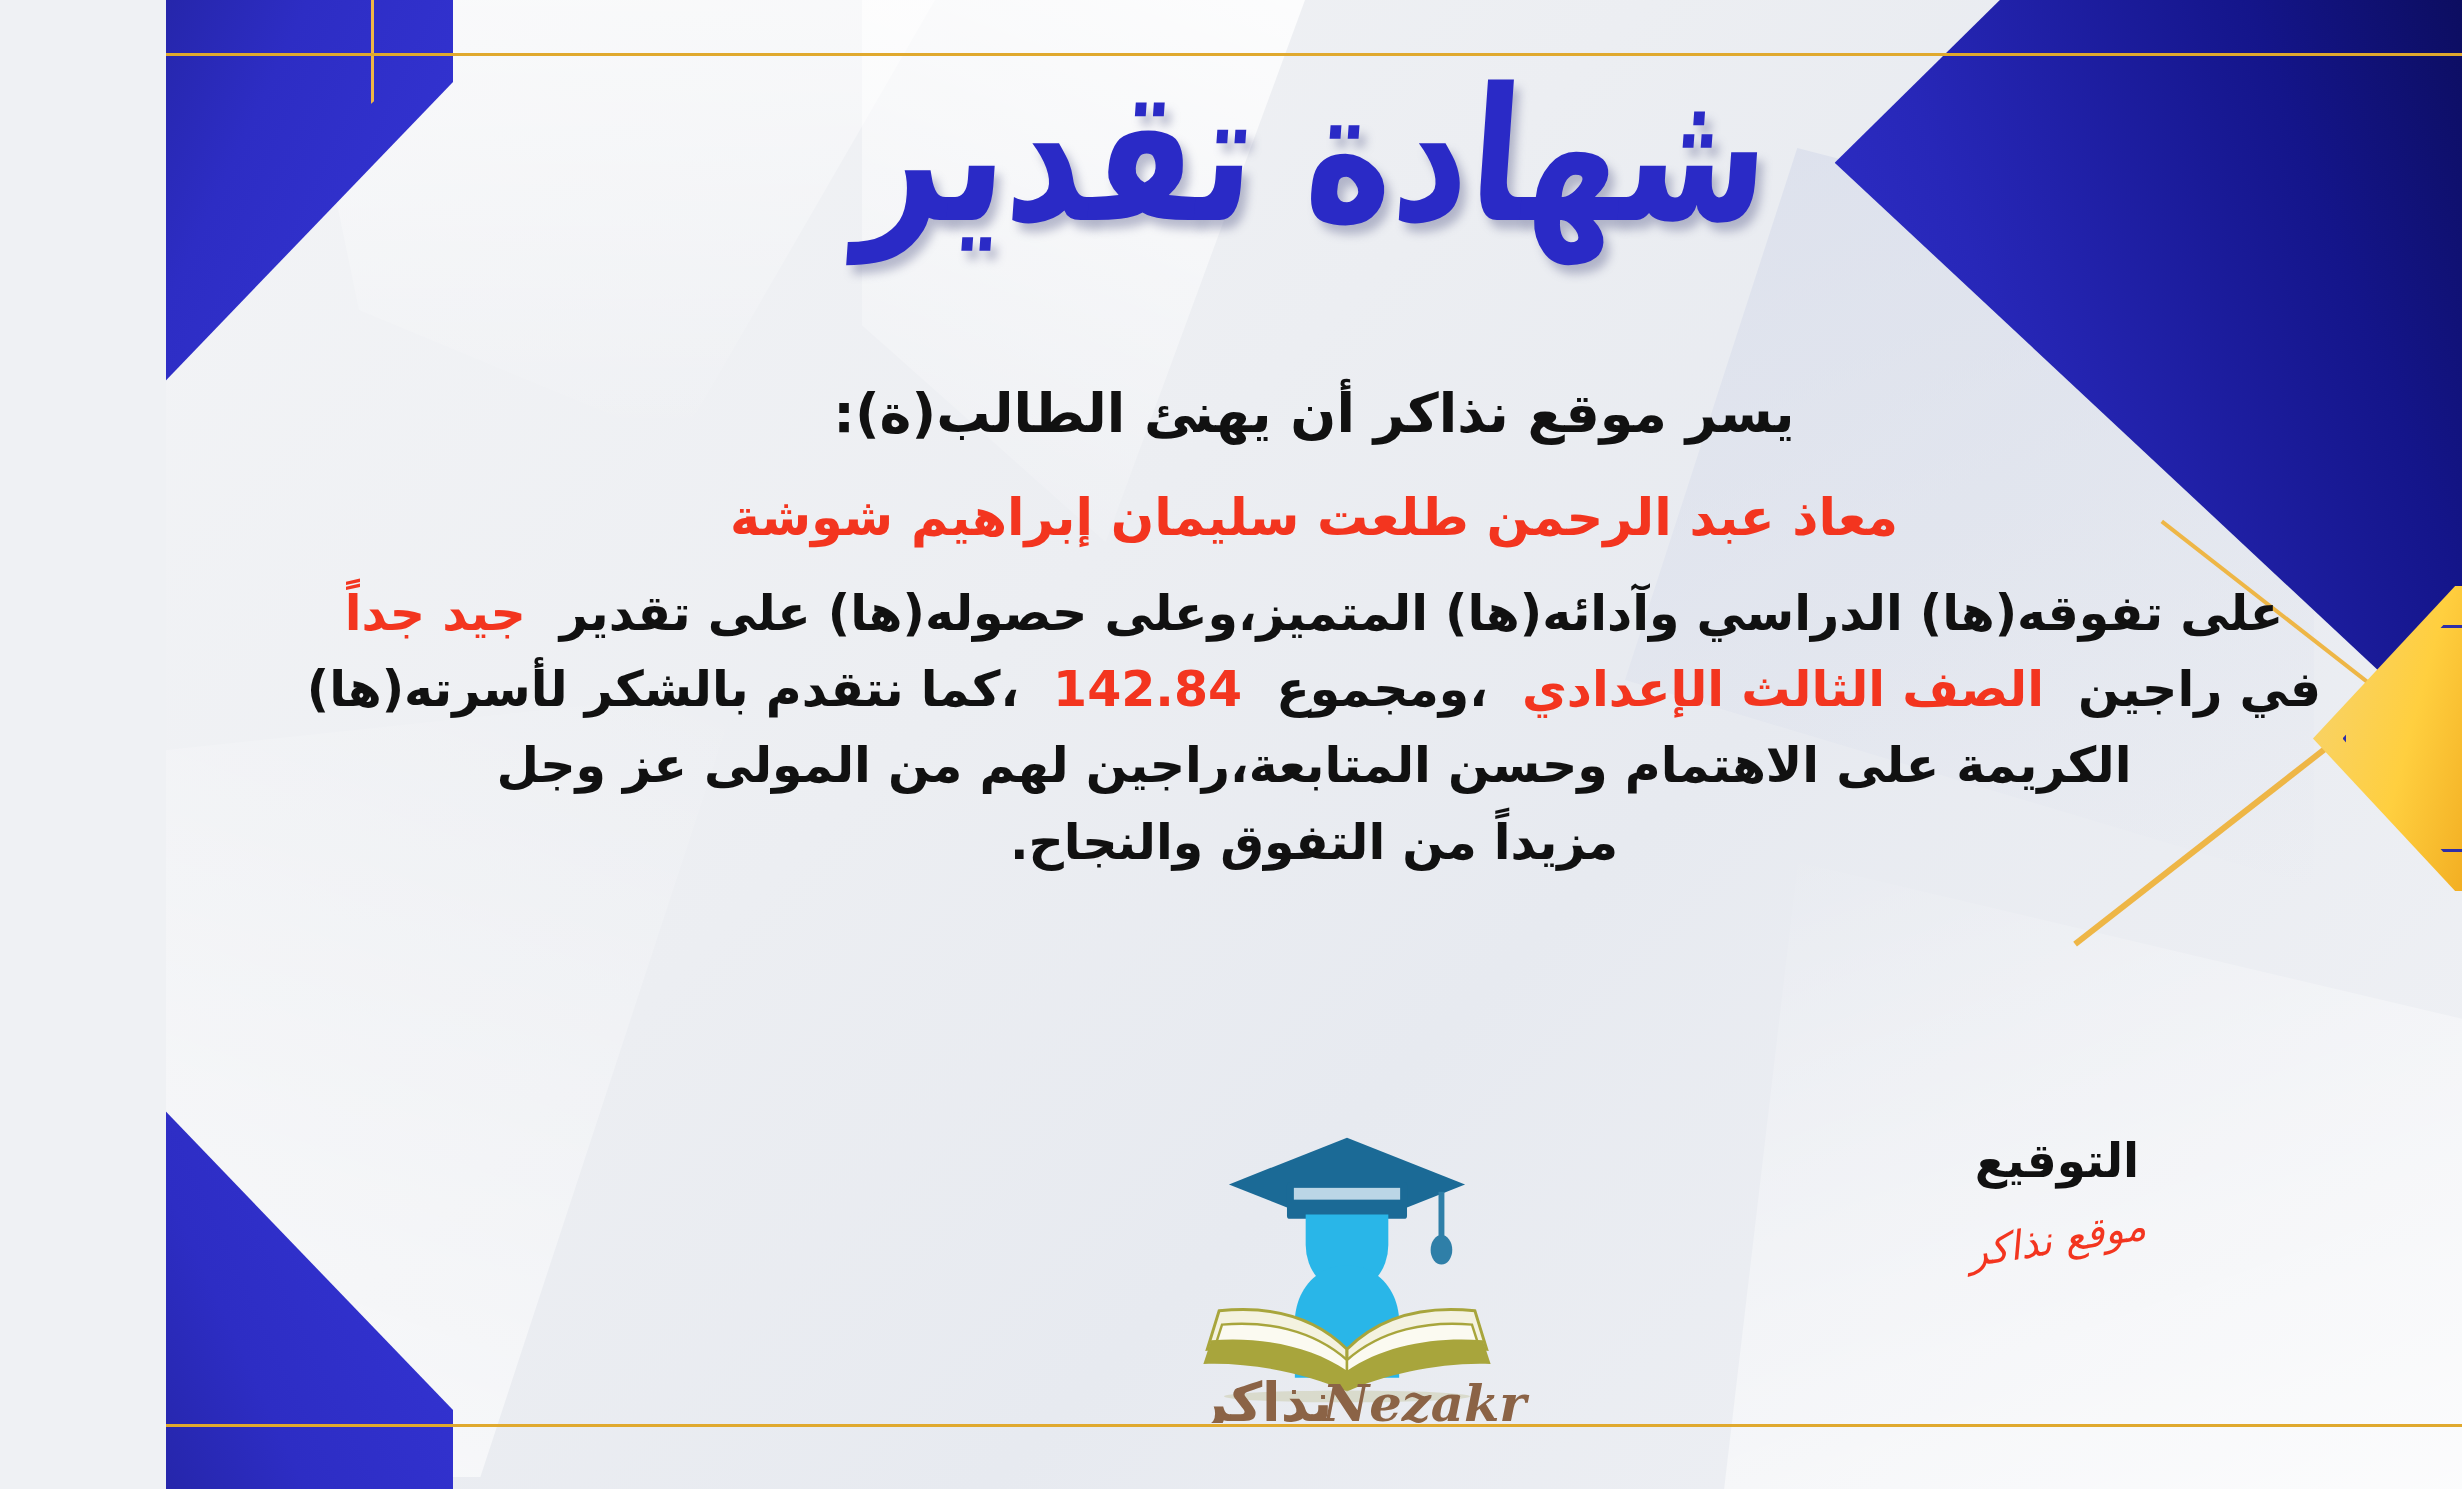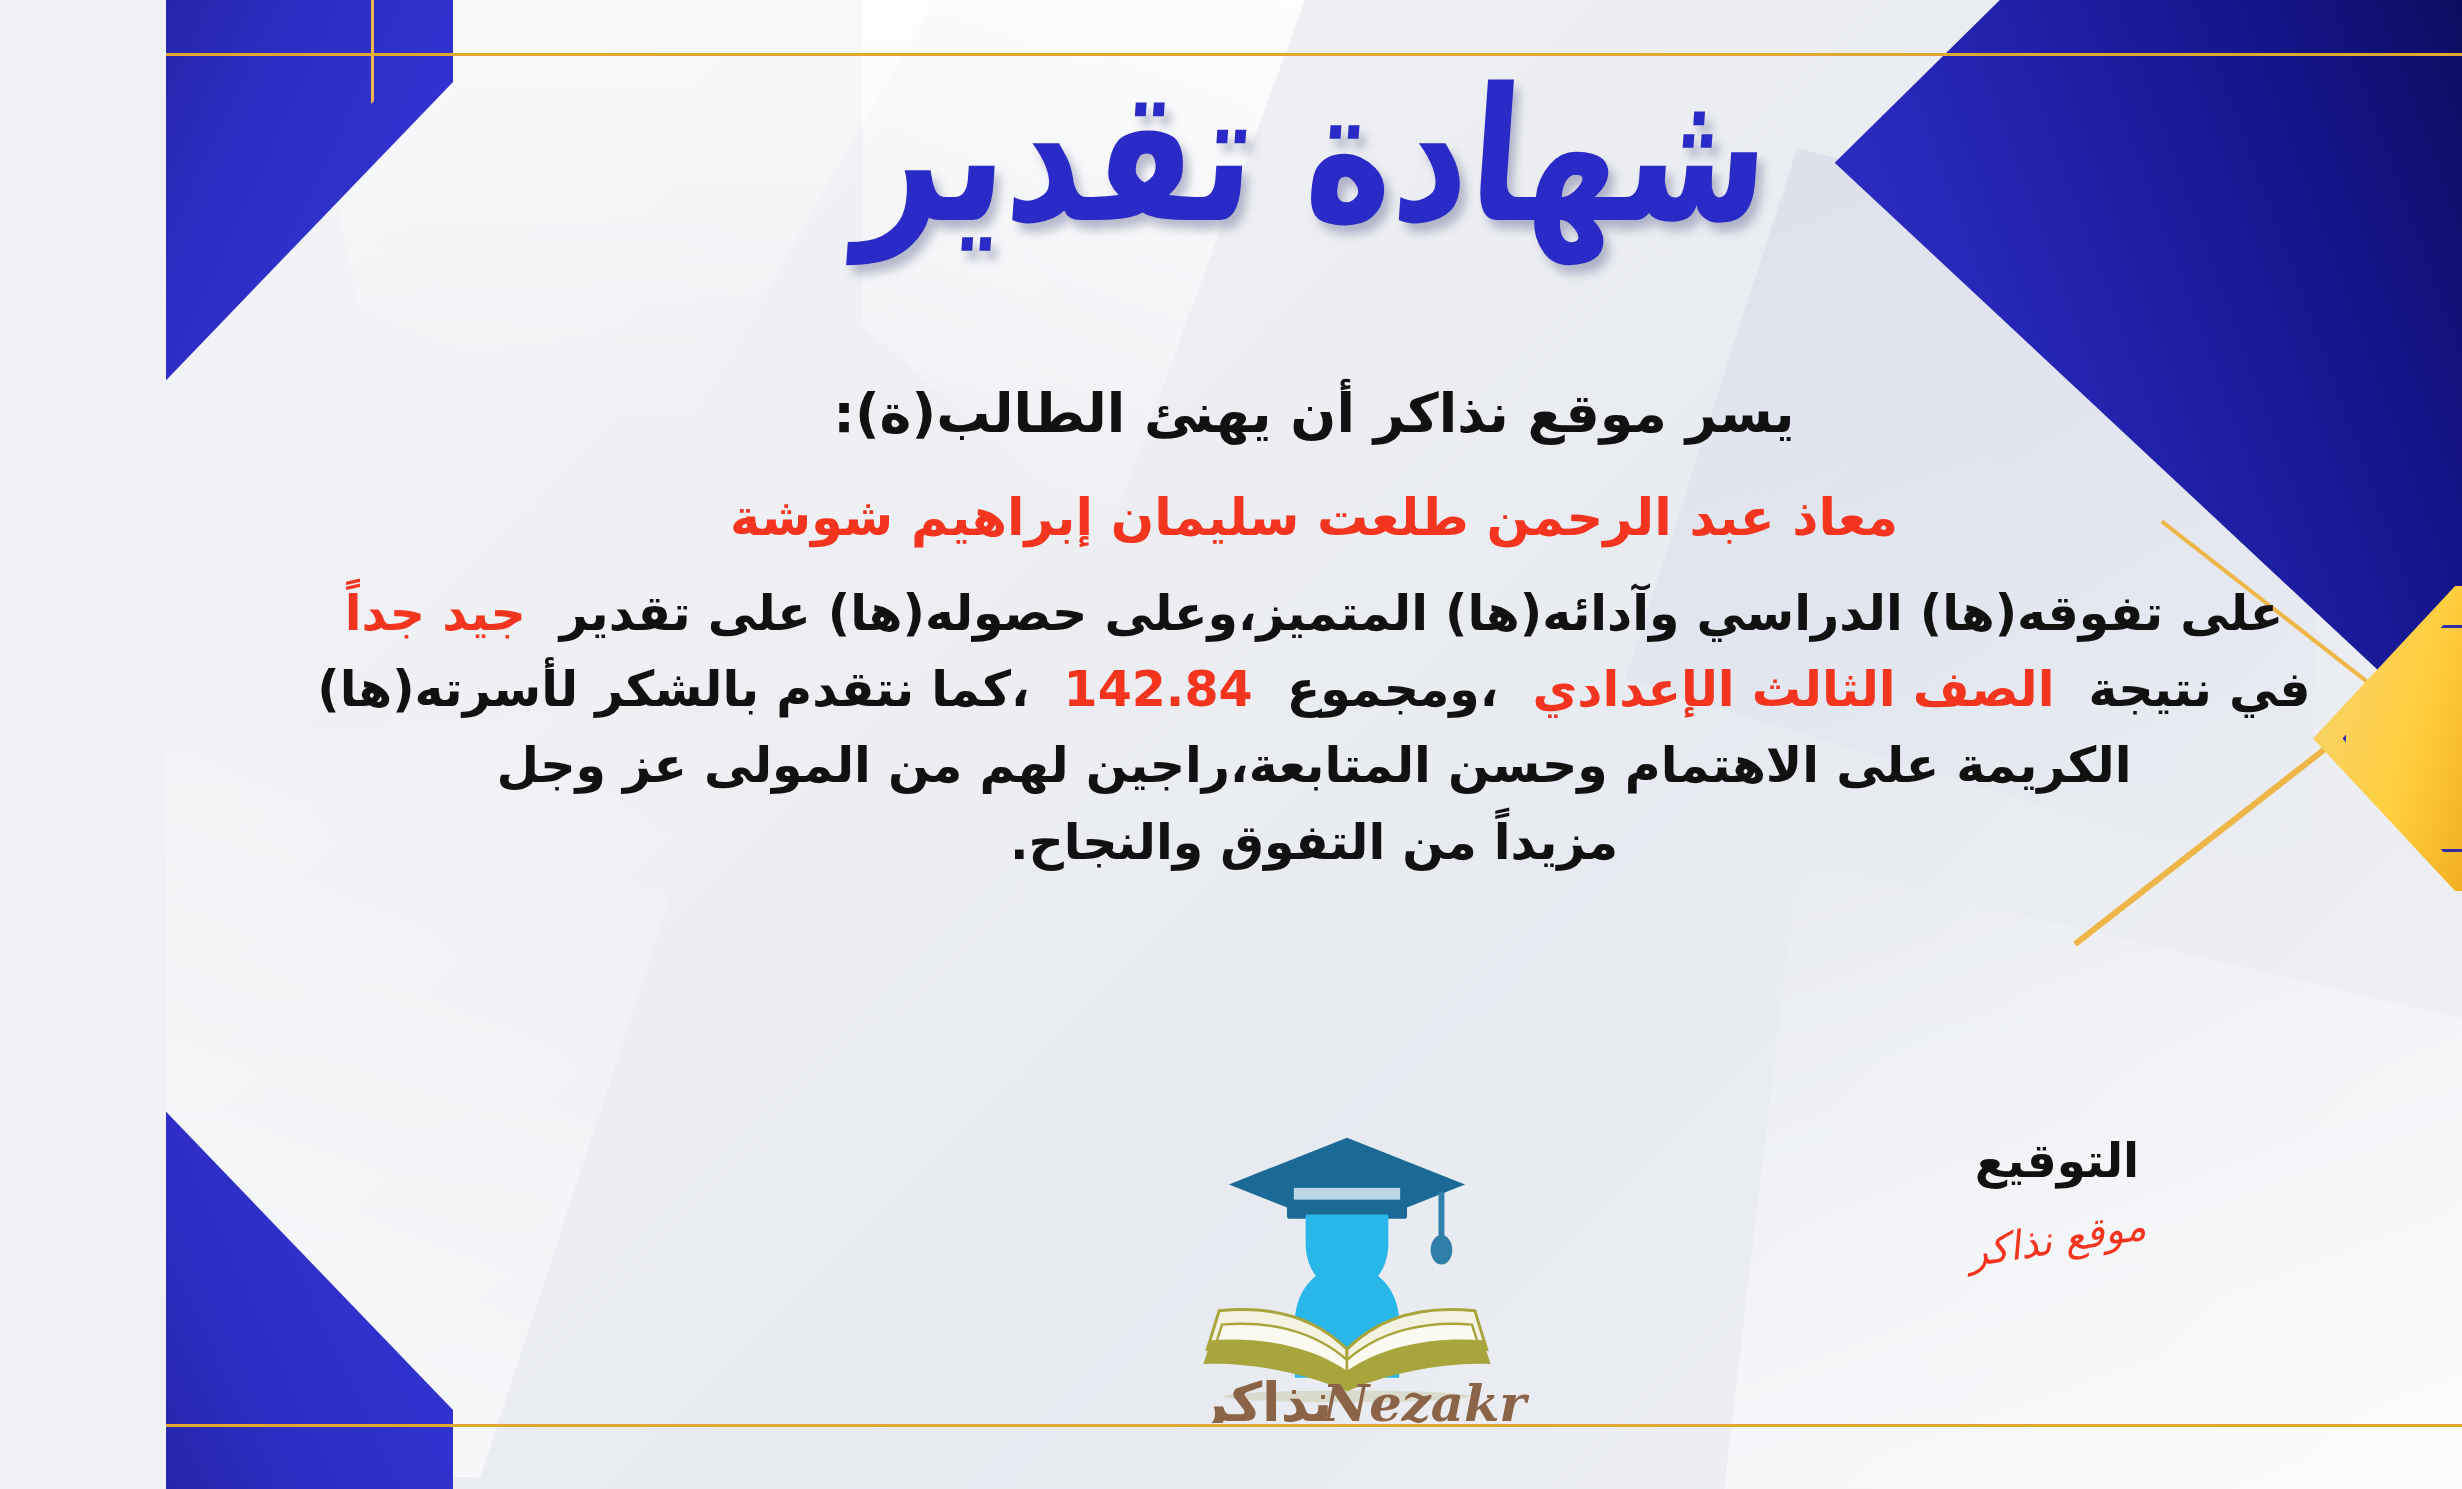--- a/index.html
+++ b/index.html
@@ -161,21 +161,21 @@
 
     <div class="ln greet">يسر موقع نذاكر أن يهنئ الطالب(ة):</div>
 
     <div class="ln name">معاذ عبد الرحمن طلعت سليمان إبراهيم شوشة</div>
 
     <div class="ln p1">
       <span>على تفوقه(ها) الدراسي وآدائه(ها) المتميز،وعلى حصوله(ها) على تقدير</span><span class="sp-l"></span><span class="red">جيد جداً</span>
     </div>
 
     <div class="ln p2">
-      <span>في نتيجة</span><span class="sp-l"></span><span class="red">الصف الثالث الإعدادي</span><span class="sp-l"></span><span>،ومجموع</span><span class="sp-l"></span><span class="red">142.84</span><span class="sp-l"></span><span>،كما نتقدم بالشكر لأسرته(ها)</span>
+      <span>في راجين</span><span class="sp-l"></span><span class="red">الصف الثالث الإعدادي</span><span class="sp-l"></span><span>،ومجموع</span><span class="sp-l"></span><span class="red">142.84</span><span class="sp-l"></span><span>،كما نتقدم بالشكر لأسرته(ها)</span>
     </div>
 
     <div class="ln p3">الكريمة على الاهتمام وحسن المتابعة،راجين لهم من المولى عز وجل</div>
 
     <div class="ln p4">مزيداً من التفوق والنجاح.</div>
   </div>
 
   <div class="sig-block">
     <div class="sig-label">التوقيع</div>
     <div class="sig-mark">موقع نذاكر</div>

